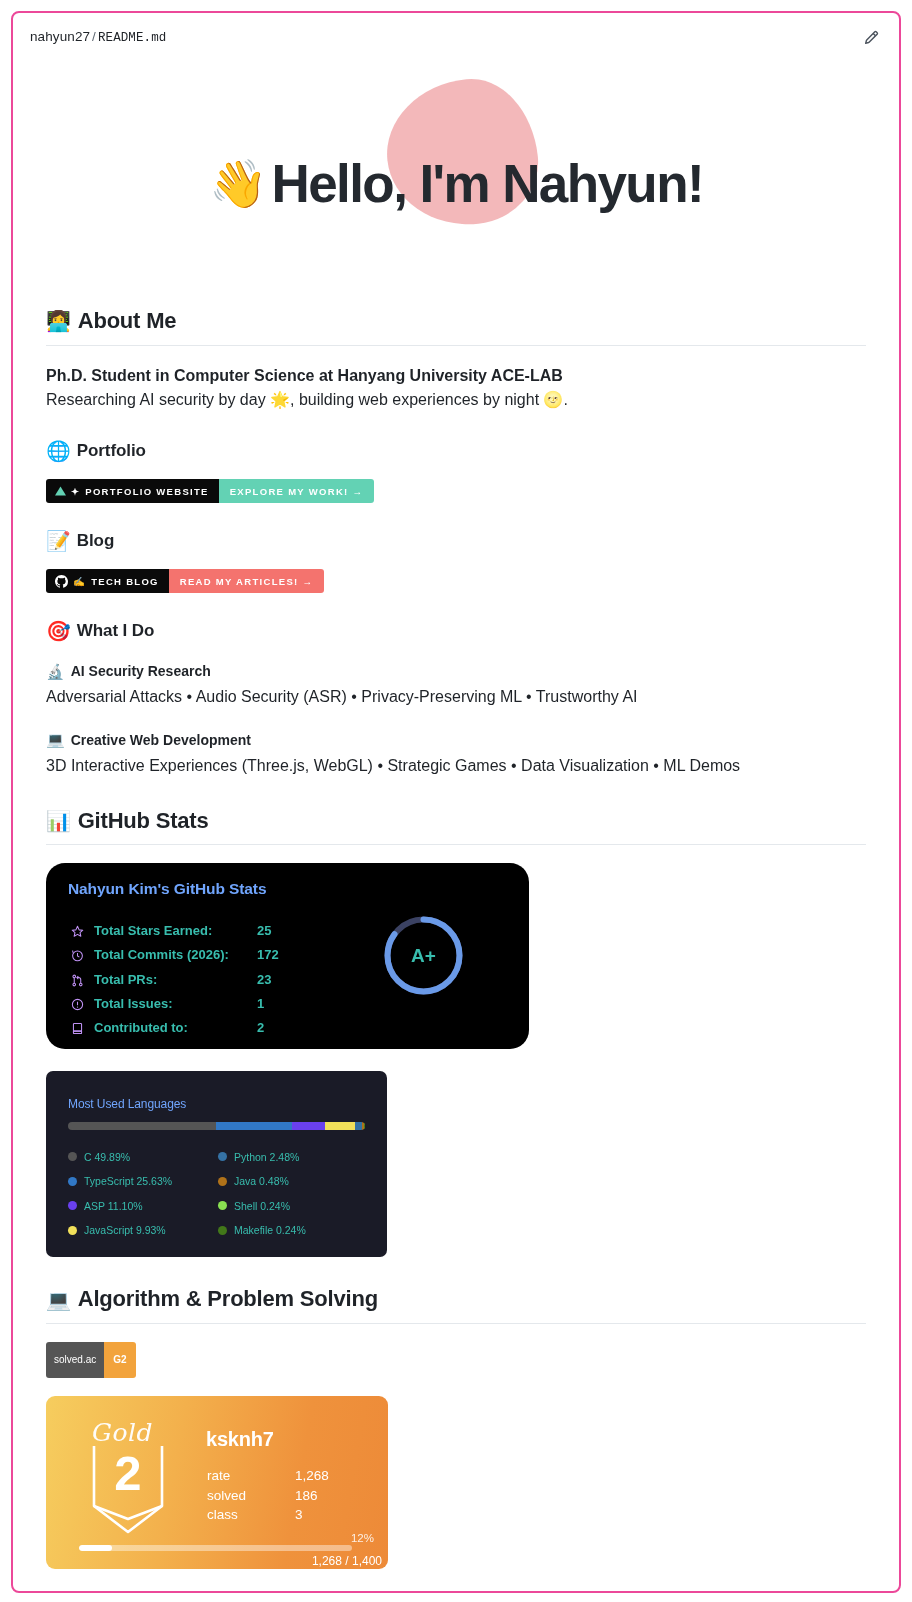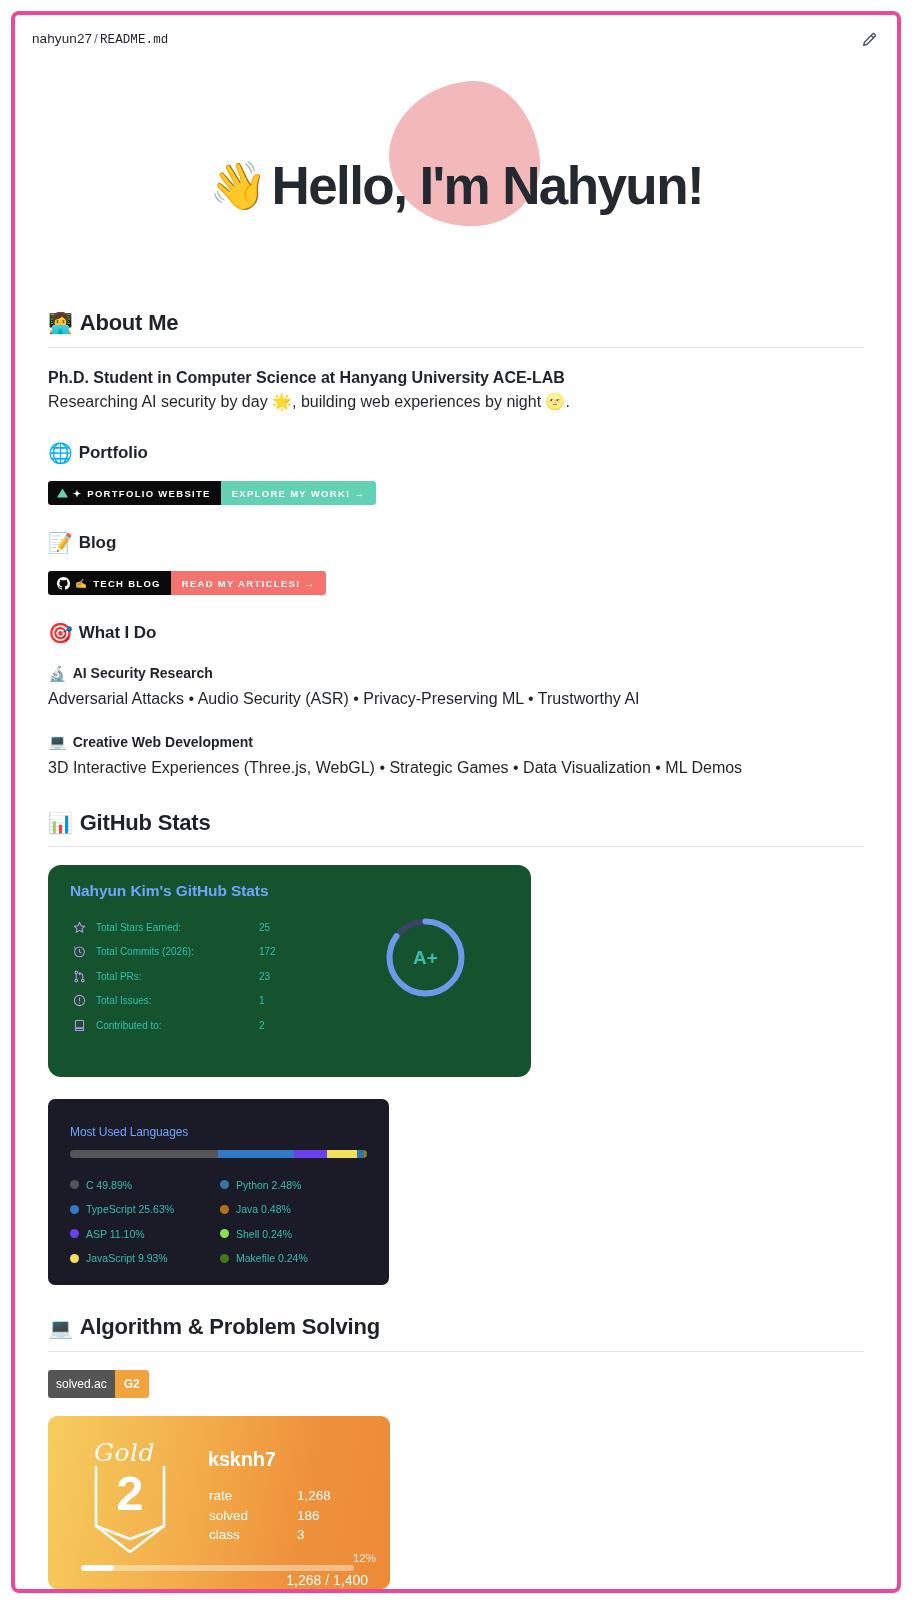--- a/index.html
+++ b/index.html
@@ -12,21 +12,21 @@
   .page {
     position: relative;
     width: 912px; height: 1602px;
     background: #ffffff;
     overflow: hidden;
   }
   .readme-card {
     position: absolute;
     left: 11px; top: 11px;
     width: 890px; height: 1582px;
-    border: 4px solid #ec4899;
+    border: 2px solid #ec4899;
     border-radius: 8px;
     background: #ffffff;
     overflow: hidden;
   }
   
   .file-header {
     position: relative;
     height: 48px;
     padding: 0 17px;
     display: flex; align-items: center; justify-content: space-between;
@@ -135,36 +135,36 @@
     display: flex; align-items: center;
     padding: 0 11px;
     color: #ffffff;
   }
   .badge .right.teal { background: #63d2b4; }
   .badge .right.salmon { background: #f4736e; }
   .badge .ico { display: inline-flex; align-items: center; }
 
   
   .stats-card {
-    width: 483px; height: 212px;
-    background: #14532d;
-    border-radius: 13px;
+    width: 483px; height: 186px;
+    background: #000000;
+    border-radius: 19px;
     position: relative;
     overflow: hidden;
   }
   .stats-card .card-title {
     position: absolute; left: 22px; top: 17px;
     font-size: 15.5px; font-weight: 700; color: #70a5fd;
     letter-spacing: -.1px;
   }
   .stat-rows { position: absolute; left: 22px; top: 50px; }
   .stat-row {
-    display: flex; align-items: center;
+    display: flex; align-items: flex-end;
     height: 24.4px;
-    font-size: 10px; font-weight: 400;
+    font-size: 13px; font-weight: 700;
     color: #38bdae;
   }
   .stat-row .s-ico {
     width: 18px; margin-right: 8px;
     color: #bf91f3;
     display: inline-flex; align-items: center; justify-content: center;
   }
   .stat-row .s-label { width: 163px; }
   .stat-row .s-val { }
 
@@ -207,23 +207,23 @@
     display: flex; align-items: center;
     font-size: 10.5px; color: #38bdae;
   }
   .lang-dot {
     width: 9px; height: 9px; border-radius: 50%;
     margin-right: 7px; flex: none;
   }
 
   
   .solved-badge {
-    display: inline-flex; height: 28px;
+    display: inline-flex; height: 36px;
     border-radius: 3px; overflow: hidden;
-    font-size: 12px; font-weight: 400;
+    font-size: 10px; font-weight: 400;
   }
   .solved-badge .sb-left {
     background: #555555; color: #ffffff;
     display: flex; align-items: center; padding: 0 8px;
   }
   .solved-badge .sb-right {
     background: #f2a33c; color: #ffffff; font-weight: 700;
     display: flex; align-items: center; padding: 0 9px;
   }
 
@@ -272,22 +272,22 @@
   .ac-progress {
     position: absolute; left: 33px; bottom: 18px;
     width: 273px; height: 6px;
     background: rgba(255,255,255,.42);
     border-radius: 4px; overflow: hidden;
   }
   .ac-progress .fill {
     height: 100%; background: #ffffff; border-radius: 4px;
   }
   .ac-total {
-    position: absolute; right: 22px; bottom: 1px;
-    font-size: 14px; color: #ffffff;
+    position: absolute; right: 6px; bottom: 1px;
+    font-size: 12px; color: #ffffff;
   }
 </style>
 </head>
 <body>
 
 <div class="page">
   <div class="readme-card">
 
     <div class="file-header">
       <div class="breadcrumb">

